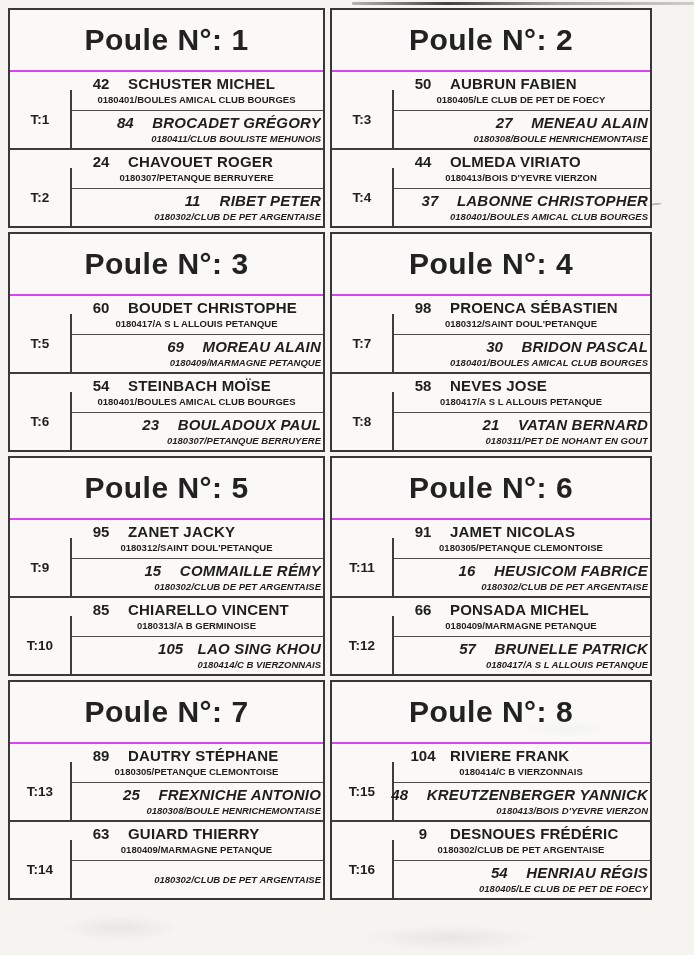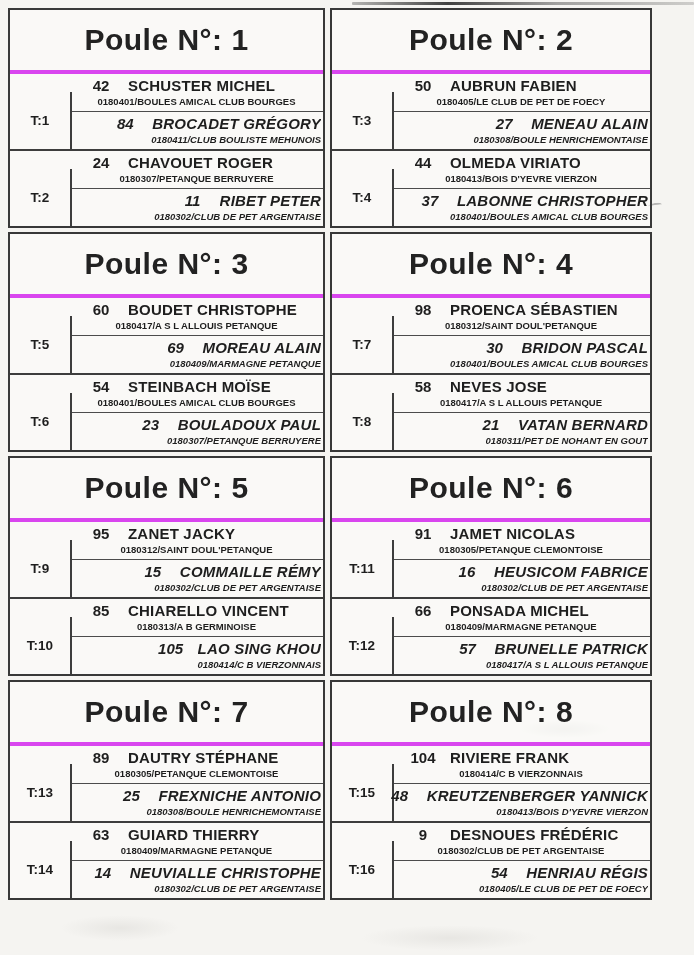--- a/index.html
+++ b/index.html
@@ -41,21 +41,21 @@
     column-gap:5px;row-gap:4px;
   }
   .pool{
     border:2px solid #383838;
     display:flex;flex-direction:column;
     background:rgba(253,253,251,.55);
     box-sizing:border-box;
   }
   .pool-header{
     flex:0 0 60px;
-    border-bottom:4px solid #d946ef;
+    border-bottom:2px solid #d946ef;
     display:flex;align-items:center;justify-content:center;
     font-size:30px;font-weight:bold;letter-spacing:.5px;
     color:#222;
   }
   .pool-body{flex:1;display:flex;flex-direction:column;}
   .terrain{flex:1;display:flex;min-height:0;}
   .terrain + .terrain{border-top:2px solid #3d3d3d;}
   .t-label{
     flex:0 0 60px;
     border-right:2px solid #3d3d3d;
@@ -382,24 +382,20 @@
             <div class="t-label">T:14</div>
             <div class="players">
               <div class="player">
                 <div class="name-row">
                   <span class="num">63</span>
                   <span class="pname">GUIARD THIERRY</span>
                 </div>
                 <div class="club-row">0180409/MARMAGNE PETANQUE</div>
               </div>
               <div class="player alt">
-                <div class="name-row">
-                  <span class="num">14</span>
-                  <span class="pname">NEUVIALLE CHRISTOPHE</span>
-                </div>
                 <div class="club-row">0180302/CLUB DE PET ARGENTAISE</div>
               </div>
             </div>
           </div>
         </div>
       </section>
       <section class="pool">
         <div class="pool-header">Poule N°: 8</div>
         <div class="pool-body">
           <div class="terrain">

